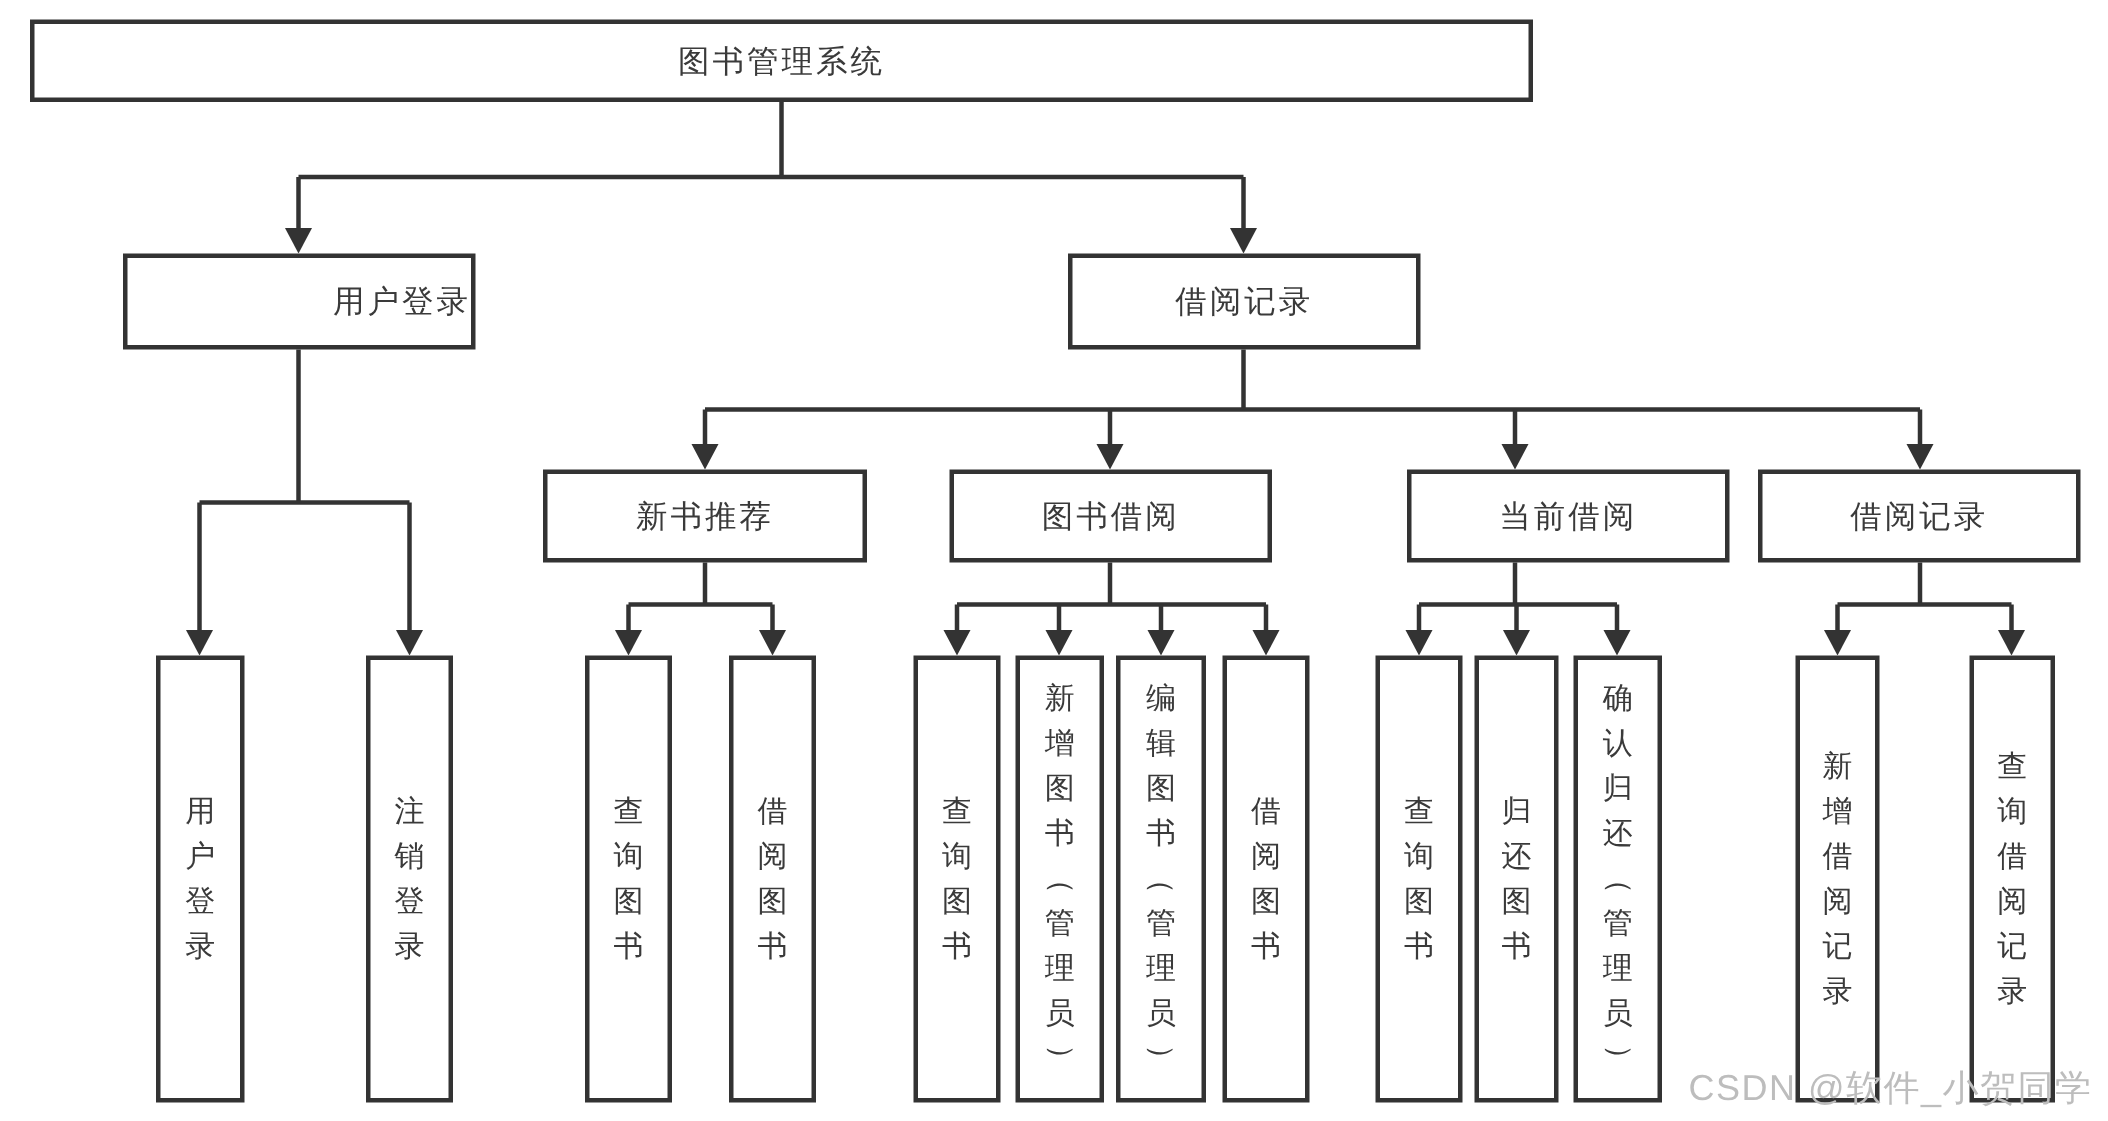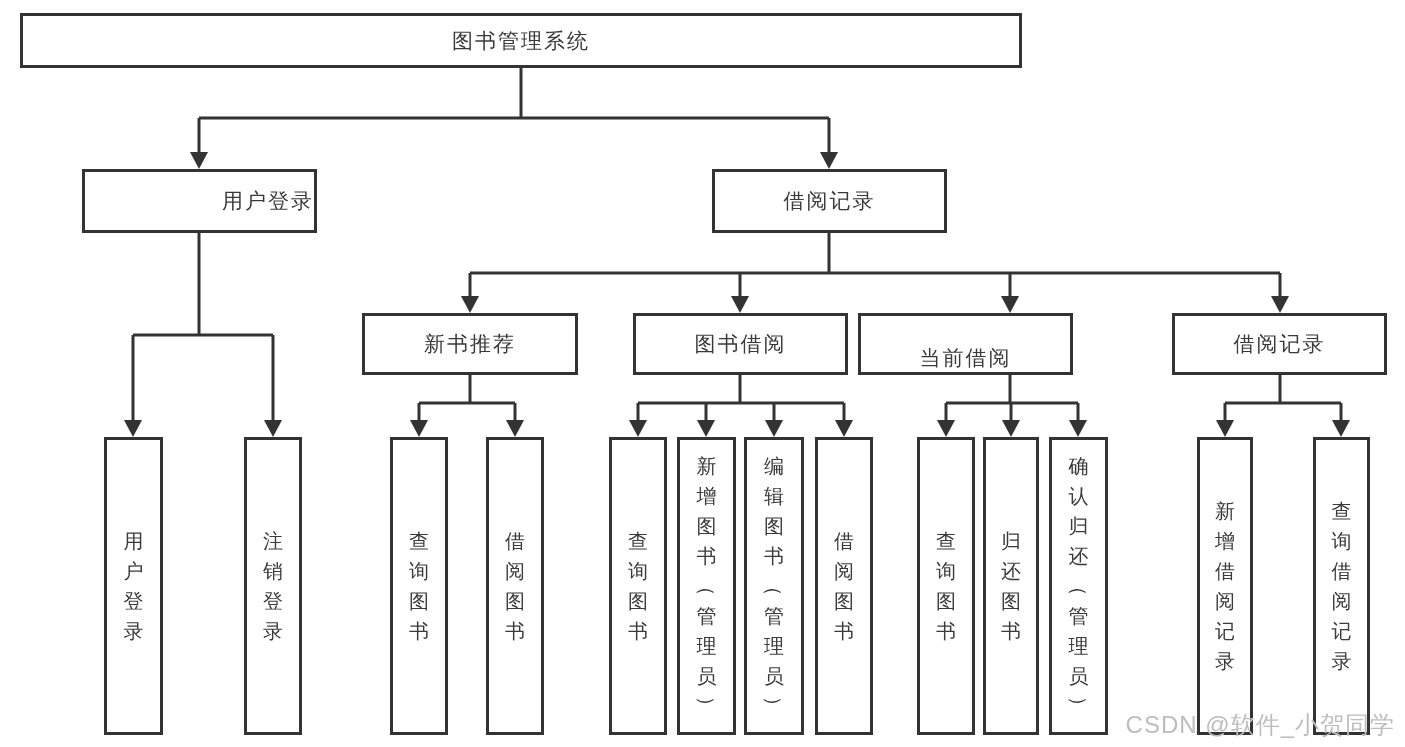--- a/index.html
+++ b/index.html
@@ -42,21 +42,21 @@
     letter-spacing:2px;
     color:var(--text);
     white-space:nowrap;
   }
   .root-box   {left:20px;  top:13px;  width:1002px; height:55px;}
   .l2-a       {left:82px;  top:169px; width:235px;  height:64px;justify-content:flex-end;}
   .l2-b       {left:712px; top:169px; width:235px;  height:64px;}
   .l3         {top:313px;  height:62px;}
   .l3-1{left:362px;width:216px;}
   .l3-2{left:633px;width:215px;}
-  .l3-3{left:858px;width:215px;align-items:flex-end;}
+  .l3-3{left:938px;width:215px;}
   .l3-4{left:1172px;width:215px;align-items:center;}
   .leaf{
     top:437px;
     height:298px;
   }
   .vlabel{
     display:flex;
     flex-direction:column;
     align-items:center;
     justify-content:center;

